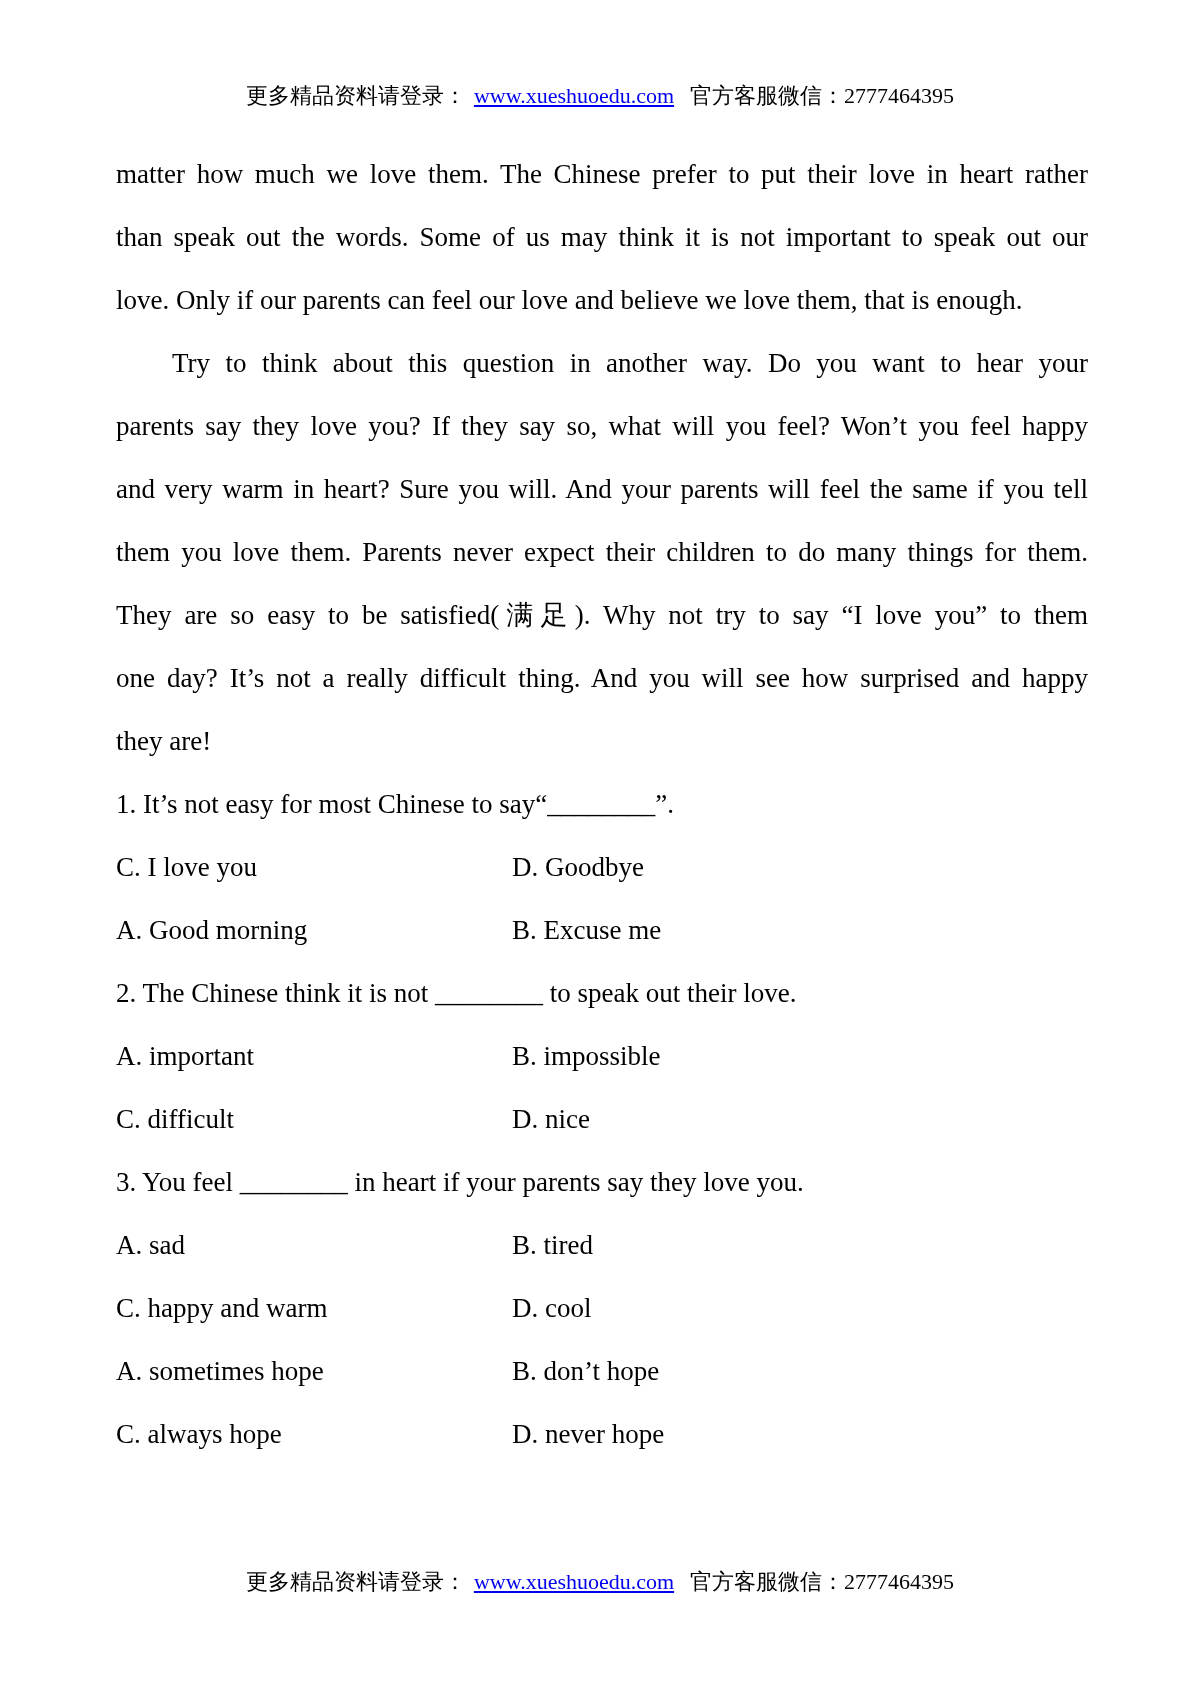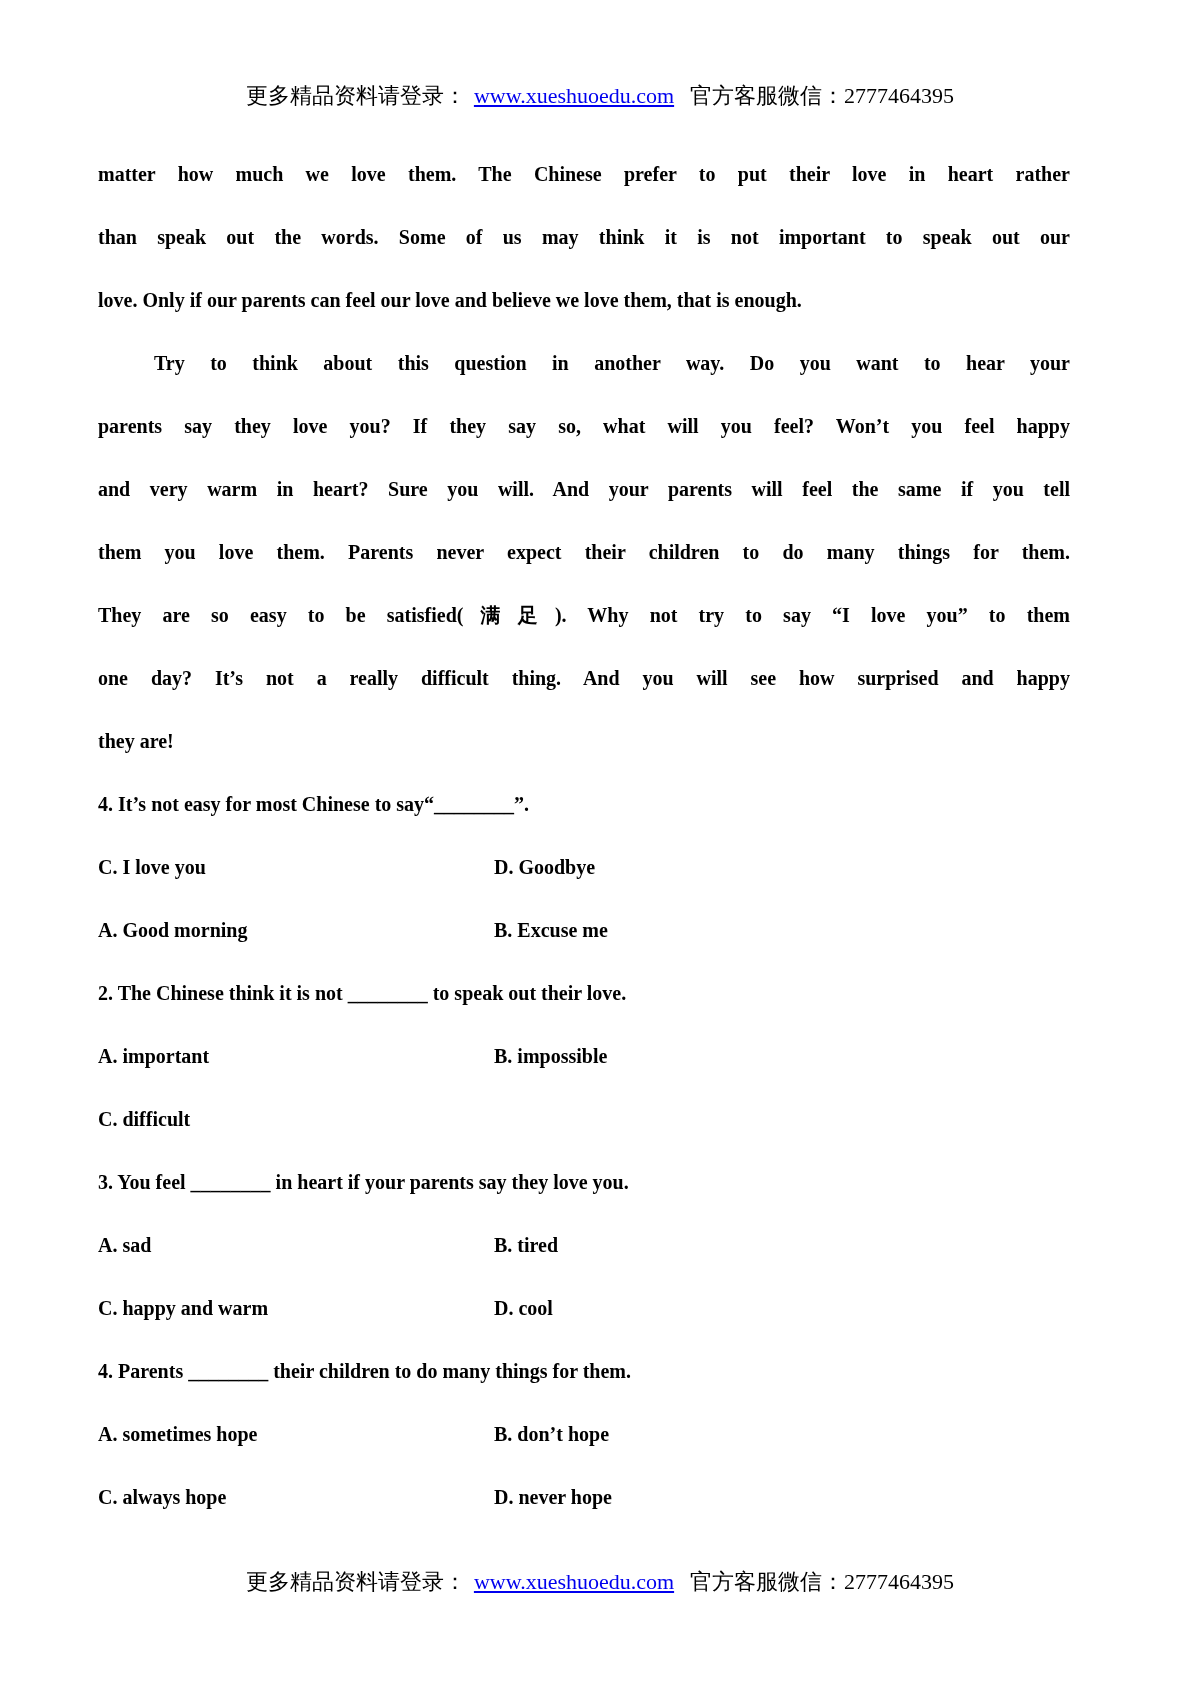--- a/index.html
+++ b/index.html
@@ -10,22 +10,22 @@
   }
   .edge {
     position:absolute; left:0; width:1200px; text-align:center;
     font-size:22px; line-height:30px; color:#000000;
   }
   .header { top:81px; }
   .footer { top:1567px; }
   .link { color:#0000EE; text-decoration:underline; margin-left:8px; cursor:pointer; }
   .suffix { margin-left:16px; }
   .content {
-    position:absolute; left:98px; top:143px; width:972px;
-    font-size:20px; line-height:63px;font-weight:bold;
+    position:absolute; left:116px; top:143px; width:972px;
+    font-size:27px; line-height:63px;
   }
   .line { height:63px; }
   .just { text-align:justify; text-align-last:justify; word-spacing:-1px; }
   .indent { text-indent:56px; }
   .optrow { display:flex; }
   .opt1 { flex:0 0 396px; width:396px; }
   .opt2 { flex:1 1 auto; }
 </style>
 </head>
 <body>
@@ -40,47 +40,47 @@
       <div class="line just">matter how much we love them. The Chinese prefer to put their love in heart rather</div>
       <div class="line just">than speak out the words. Some of us may think it is not important to speak out our</div>
       <div class="line">love. Only if our parents can feel our love and believe we love them, that is enough.</div>
       <div class="line just indent">Try to think about this question in another way. Do you want to hear your</div>
       <div class="line just">parents say they love you? If they say so, what will you feel? Won’t you feel happy</div>
       <div class="line just">and very warm in heart? Sure you will. And your parents will feel the same if you tell</div>
       <div class="line just">them you love them. Parents never expect their children to do many things for them.</div>
       <div class="line just">They are so easy to be satisfied(满足). Why not try to say “I love you” to them</div>
       <div class="line just">one day? It’s not a really difficult thing. And you will see how surprised and happy</div>
       <div class="line">they are!</div>
-      <div class="line">4. It’s not easy for most Chinese to say“________”.</div>
+      <div class="line">1. It’s not easy for most Chinese to say“________”.</div>
       <div class="line optrow">
         <span class="opt1">C. I love you</span>
         <span class="opt2">D. Goodbye</span>
       </div>
       <div class="line optrow">
         <span class="opt1">A. Good morning</span>
         <span class="opt2">B. Excuse me</span>
       </div>
       <div class="line">2. The Chinese think it is not ________ to speak out their love.</div>
       <div class="line optrow">
         <span class="opt1">A. important</span>
         <span class="opt2">B. impossible</span>
       </div>
       <div class="line optrow">
         <span class="opt1">C. difficult</span>
+        <span class="opt2">D. nice</span>
       </div>
       <div class="line">3. You feel ________ in heart if your parents say they love you.</div>
       <div class="line optrow">
         <span class="opt1">A. sad</span>
         <span class="opt2">B. tired</span>
       </div>
       <div class="line optrow">
         <span class="opt1">C. happy and warm</span>
         <span class="opt2">D. cool</span>
       </div>
-      <div class="line">4. Parents ________ their children to do many things for them.</div>
       <div class="line optrow">
         <span class="opt1">A. sometimes hope</span>
         <span class="opt2">B. don’t hope</span>
       </div>
       <div class="line optrow">
         <span class="opt1">C. always hope</span>
         <span class="opt2">D. never hope</span>
       </div>
     </div>
 

